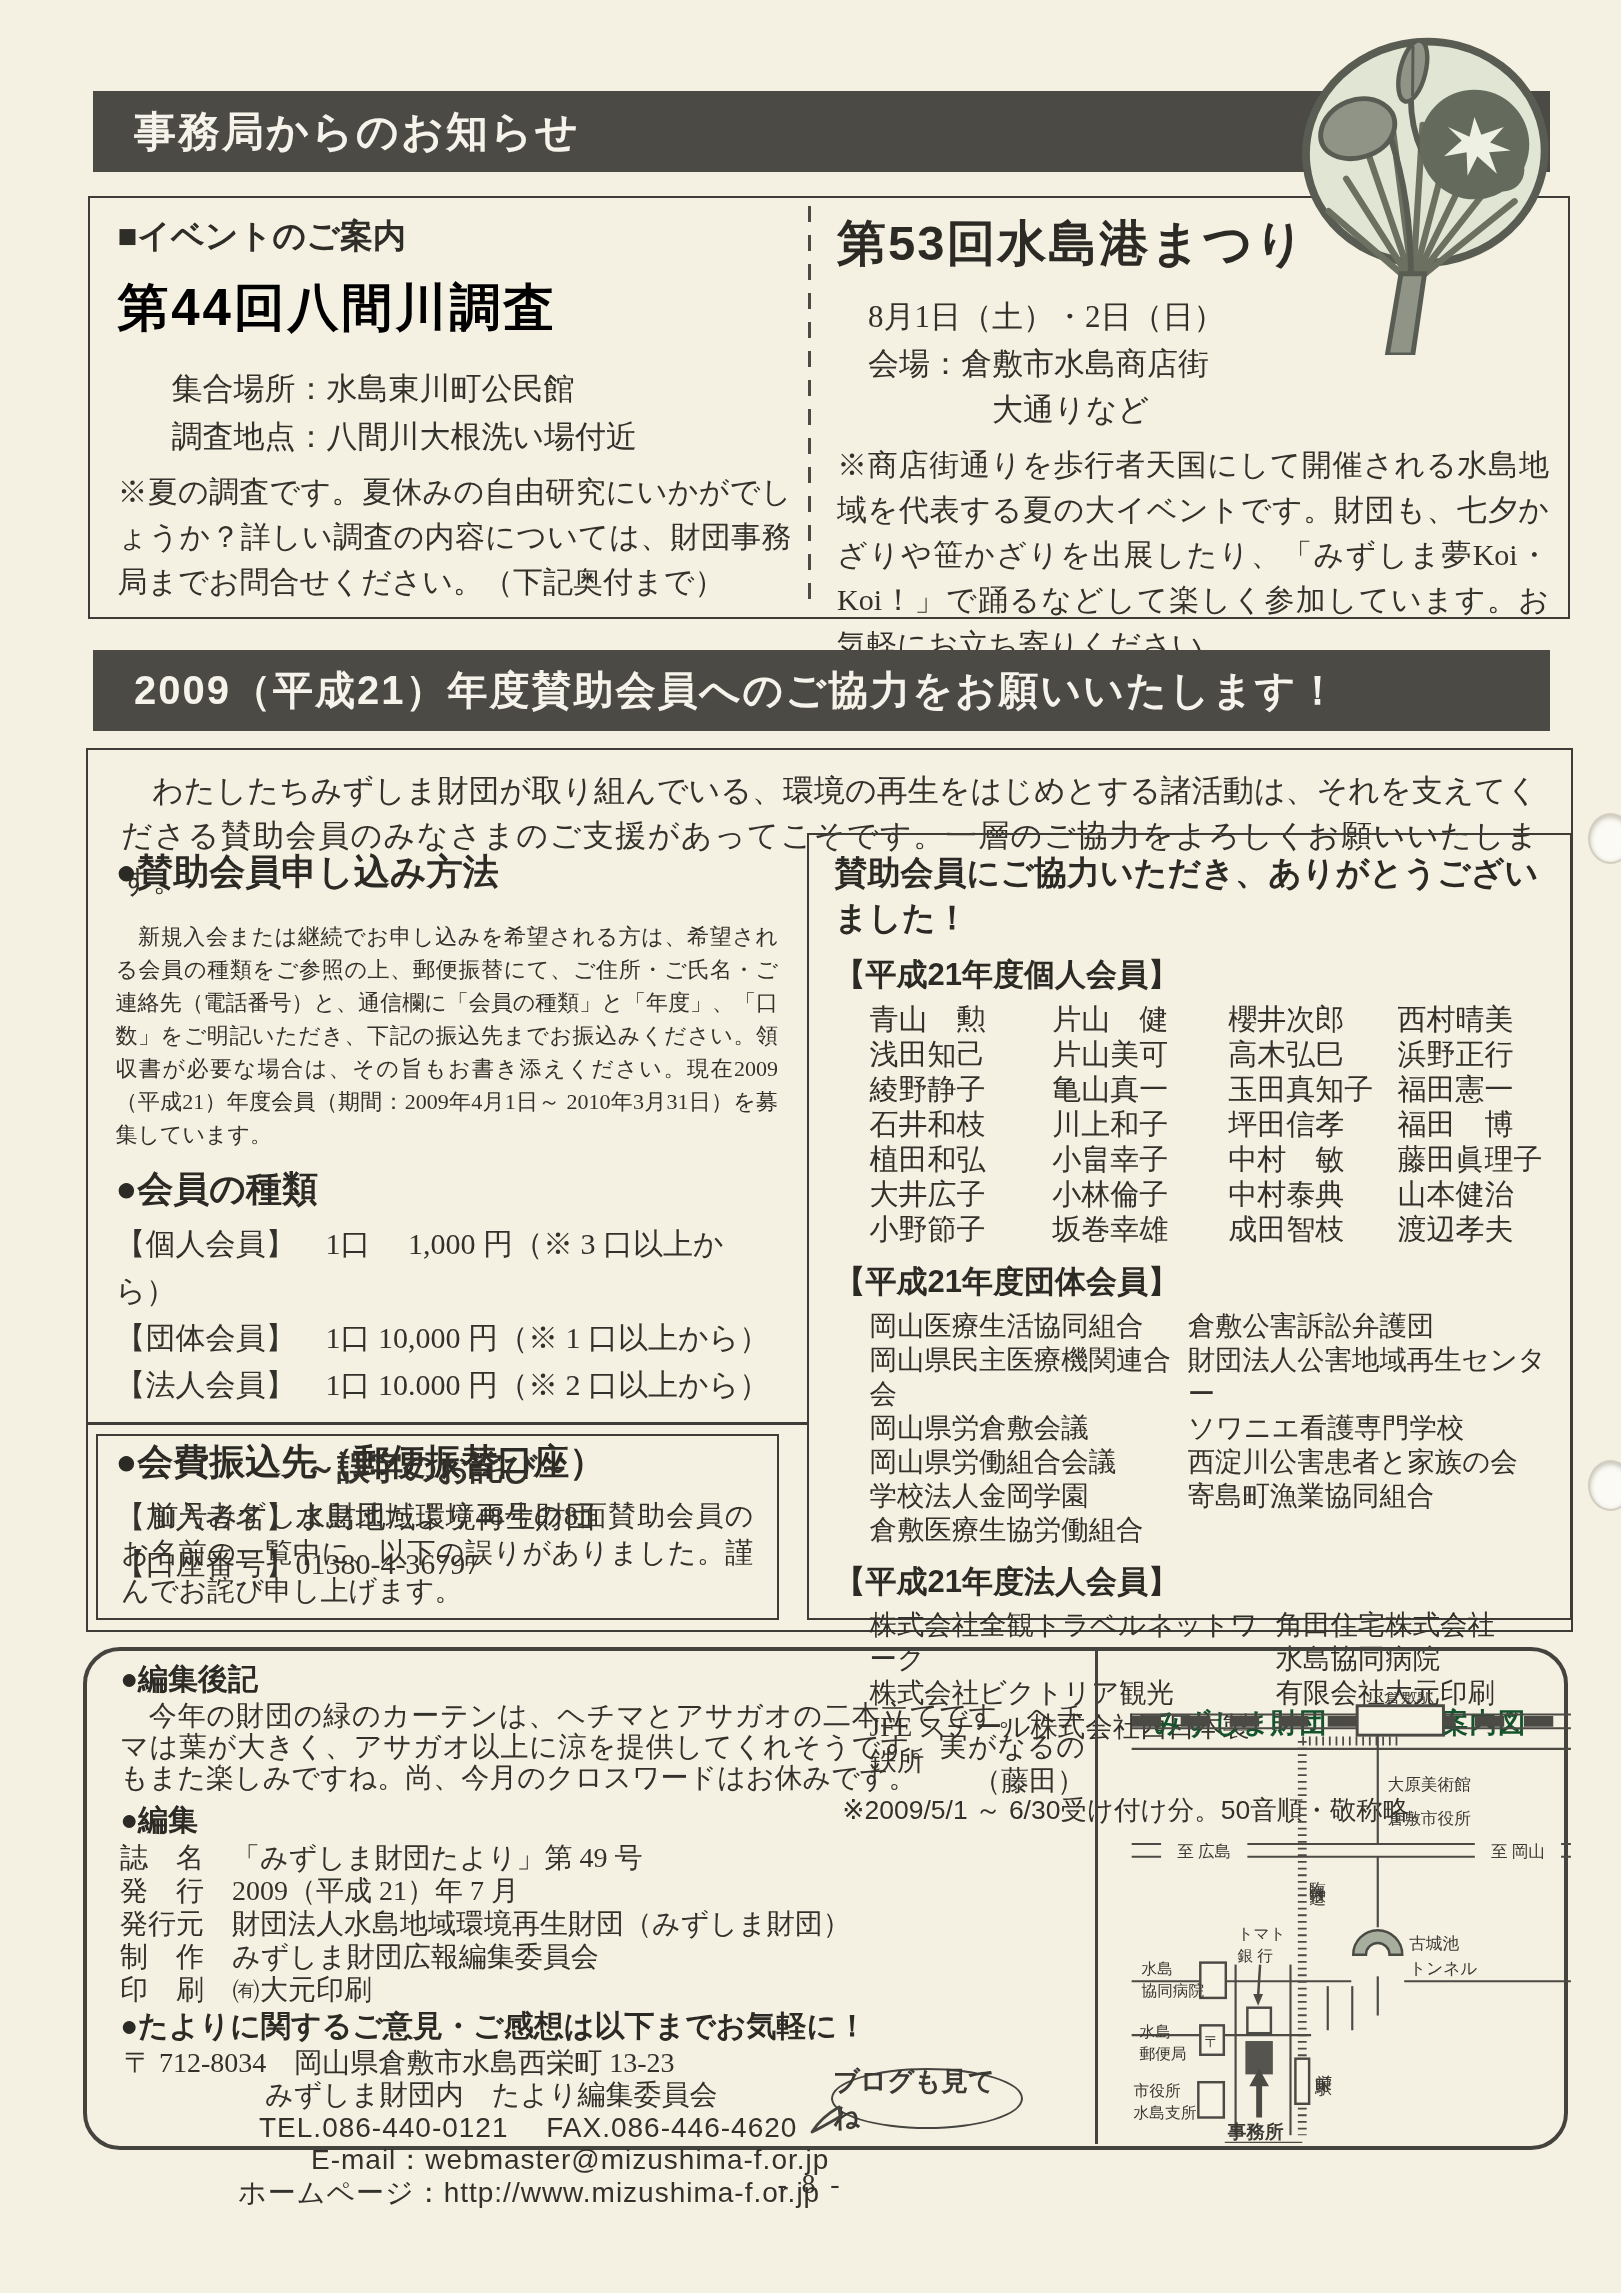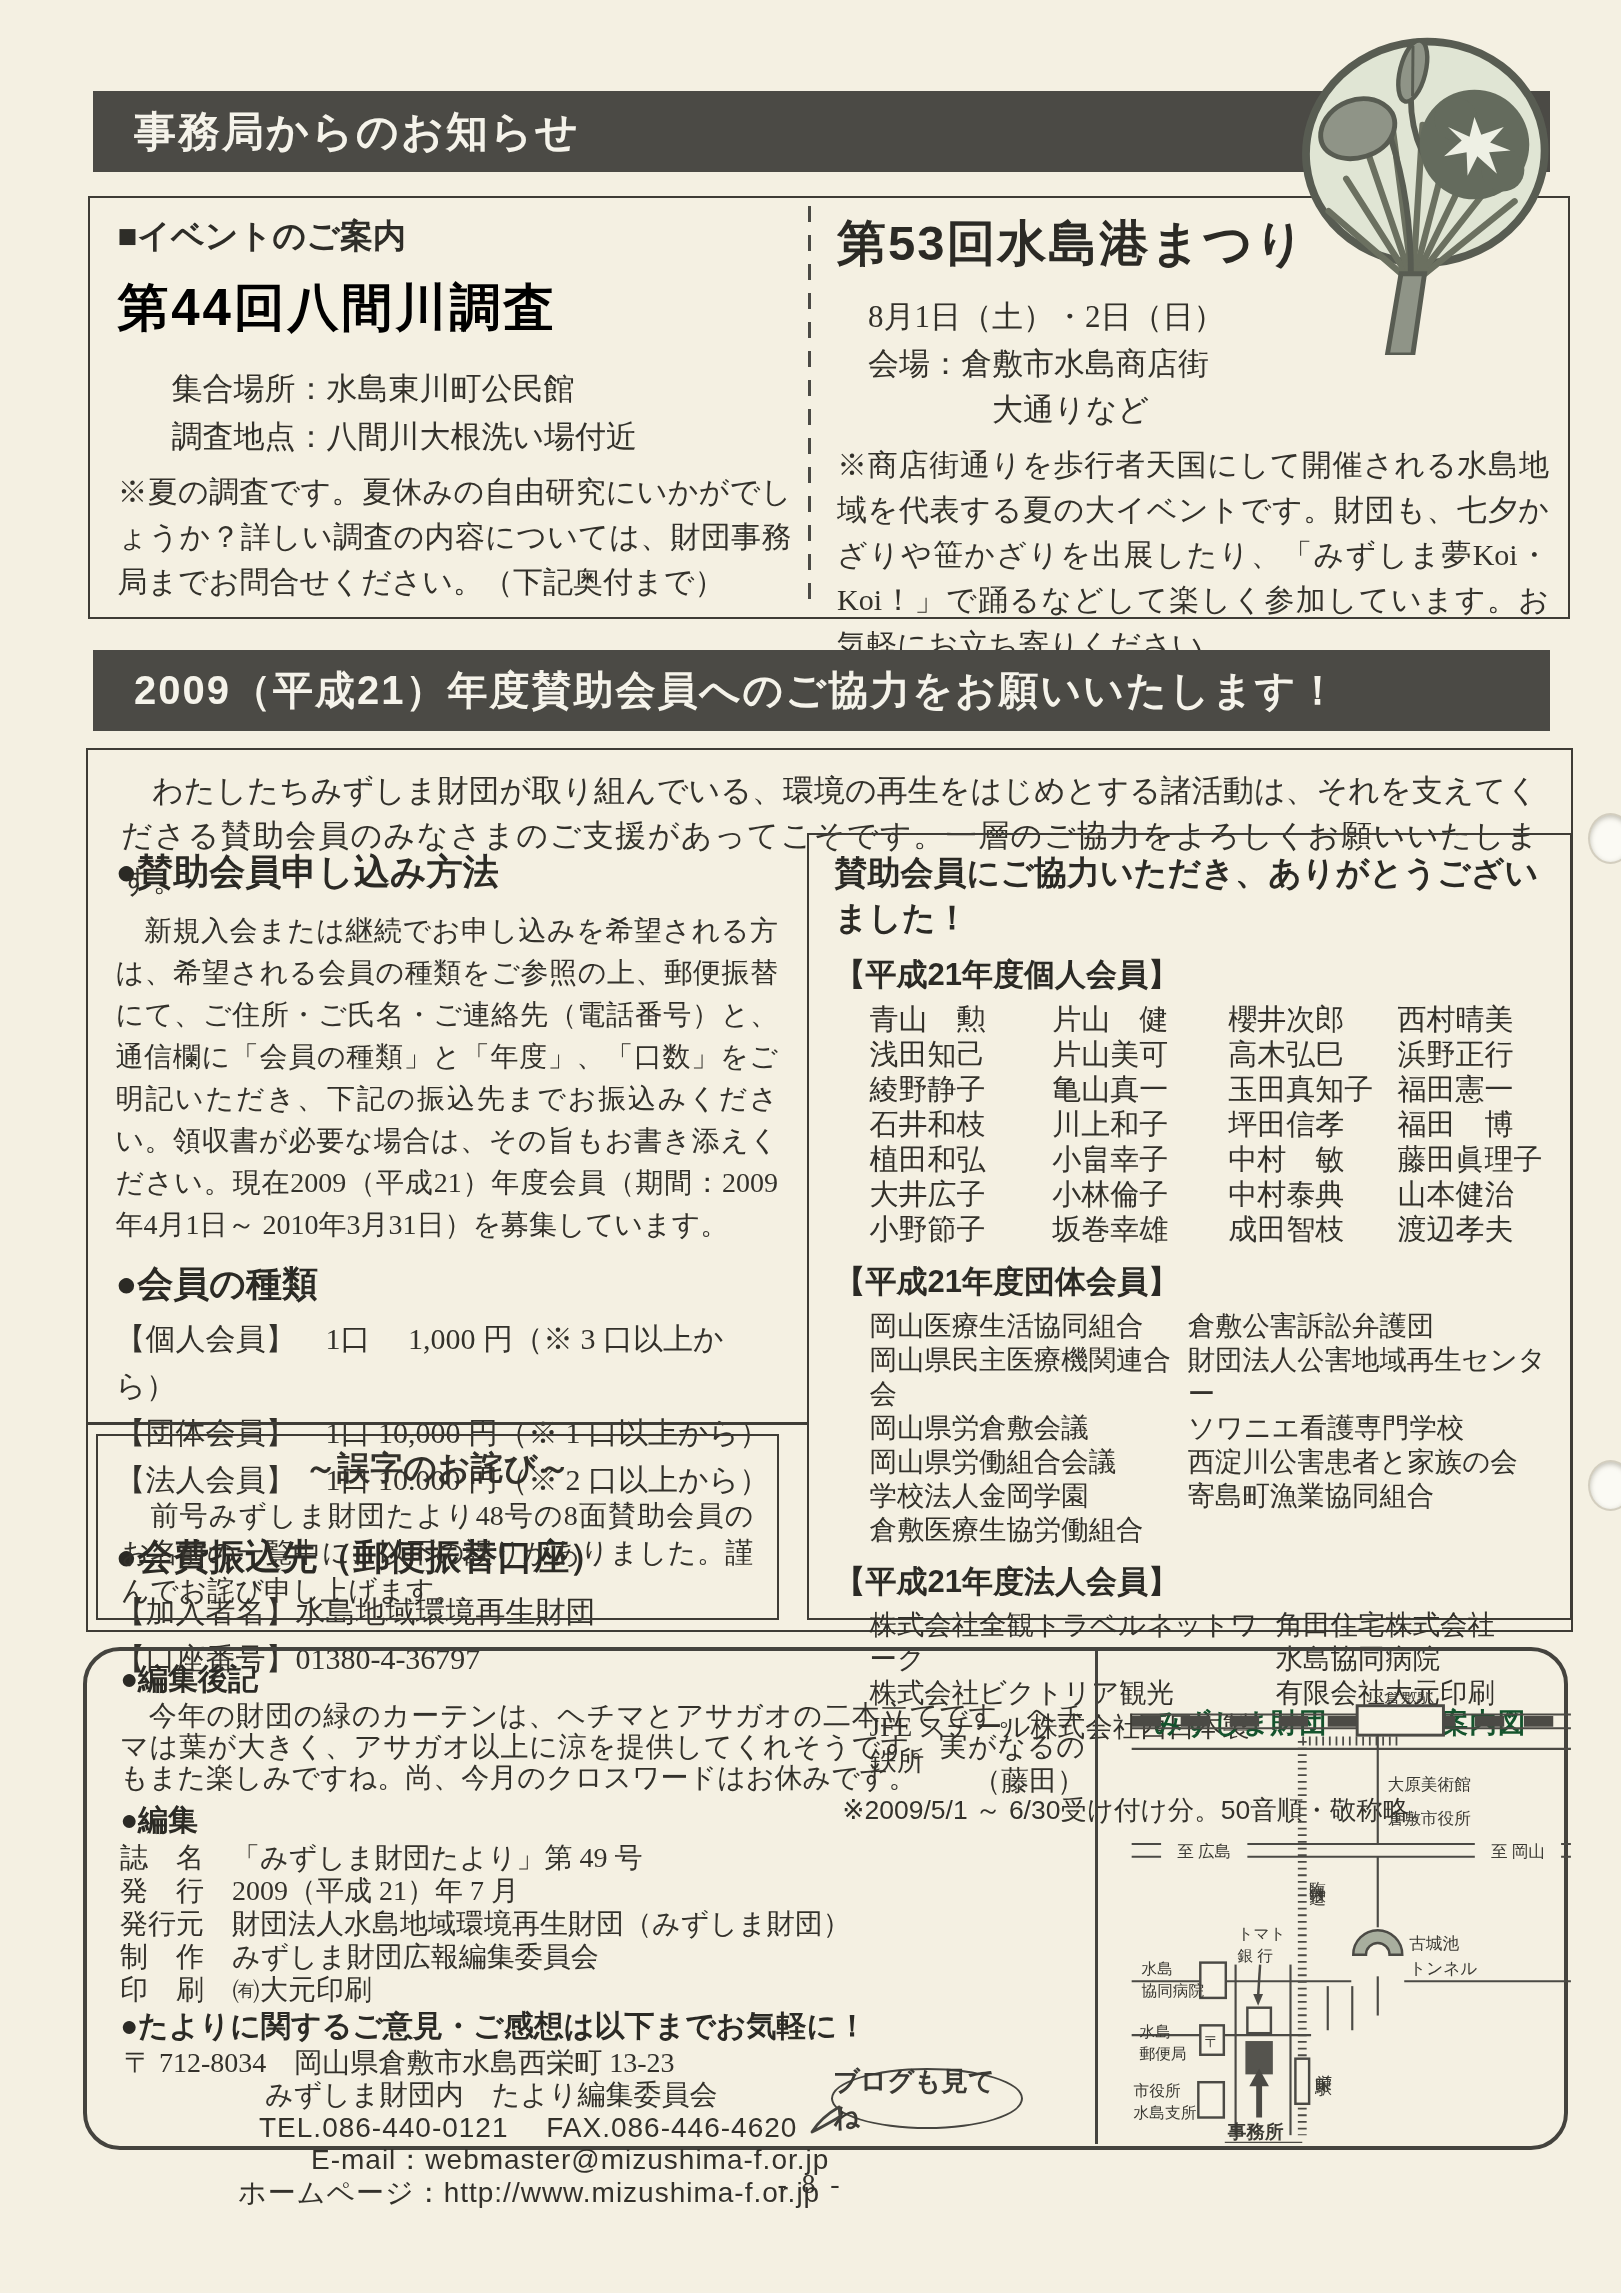--- a/index.html
+++ b/index.html
@@ -39,21 +39,21 @@
 
   
   .member-outer {
     position:absolute; left:86px; top:748px; width:1487px; height:884px;
     border:2.9px solid #3e3c36;
   }
   .member-intro { padding:17.6px 33px 5.9px 33px; font-size:31px; line-height:1.46; text-align:justify; }
   .m-left { position:absolute; left:0; top:98px; width:719px; padding:0 29px 0 27.4px; }
   .m-left-bottomline { position:absolute; left:0; top:672px; width:719px; height:2.9px; background:#3e3c36; }
   .m-h { font-weight:bold; font-size:36px; color:#2b2a25; }
-  .m-body { margin-top:13px; font-size:28px; line-height:1.5; text-align:justify; }
+  .m-body { margin-top:23px; font-size:22px; line-height:1.5; text-align:justify; }
   .m-items { margin-top:7.8px; font-size:30px; line-height:1.56; }
   .m-h2 { margin-top:13.7px; }
   .m-h3 { margin-top:29px; }
   .apology-box {
     position:absolute; left:7.8px; top:684px; width:683px; height:186px;
     border:2.9px solid #3e3c36; padding:9.8px 23.5px;
   }
   .apology-title { text-align:center; font-weight:bold; font-size:33px; }
   .apology-body  { margin-top:5.9px; font-size:28px; line-height:1.35; text-align:justify;}
   .apology-fix   { margin-top:3.9px; text-align:center; font-size:28px; }

